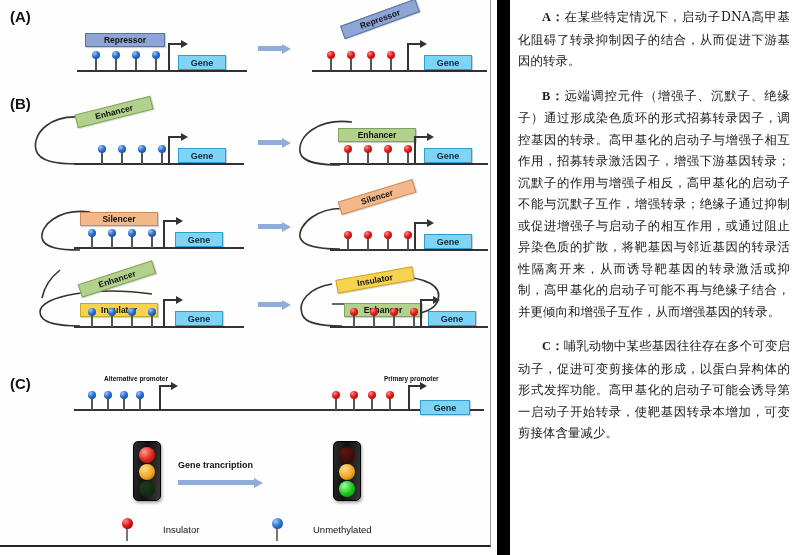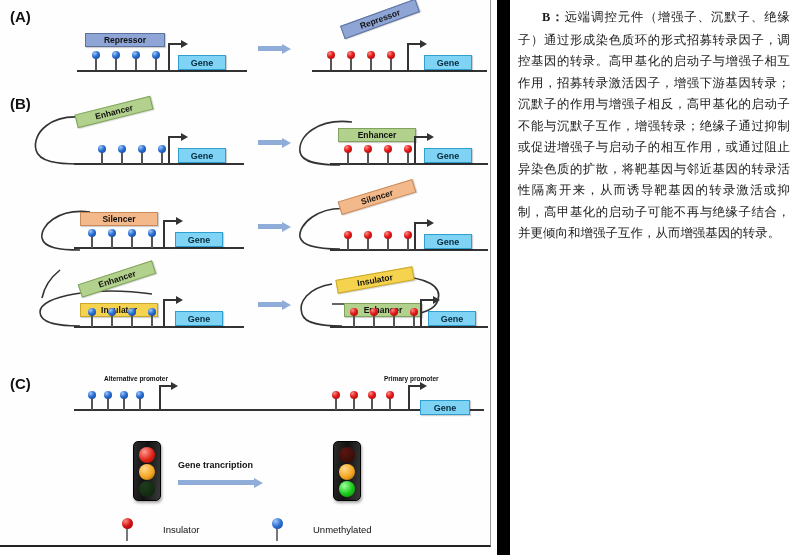--- a/index.html
+++ b/index.html
@@ -473,19 +473,21 @@
         <div class="pball"></div>
     </div>
     <div class="legend-item" style="left:313px;top:524px;">Unmethylated</div>
 
   </div>
 
   <div class="divider-black"></div>
 
   <div class="text-pane">
 
+    <p class="cn-p"><span class="lead">A：</span><span>在某些特定情况下，启动子DNA高甲基化阻碍了转录抑制因子的结合，从而促进下游基因的转录。</span></p>
 
     <p class="cn-p"><span class="lead">B：</span><span>远端调控元件（增强子、沉默子、绝缘子）通过形成染色质环的形式招募转录因子，调控基因的转录。高甲基化的启动子与增强子相互作用，招募转录激活因子，增强下游基因转录；沉默子的作用与增强子相反，高甲基化的启动子不能与沉默子互作，增强转录；绝缘子通过抑制或促进增强子与启动子的相互作用，或通过阻止异染色质的扩散，将靶基因与邻近基因的转录活性隔离开来，从而诱导靶基因的转录激活或抑制，高甲基化的启动子可能不再与绝缘子结合，并更倾向和增强子互作，从而增强基因的转录。</span></p>
 
+    <p class="cn-p"><span class="lead">C：</span><span>哺乳动物中某些基因往往存在多个可变启动子，促进可变剪接体的形成，以蛋白异构体的形式发挥功能。高甲基化的启动子可能会诱导第一启动子开始转录，使靶基因转录本增加，可变剪接体含量减少。</span></p>
 
   </div>
 
 </div>
 
 </body></html>

